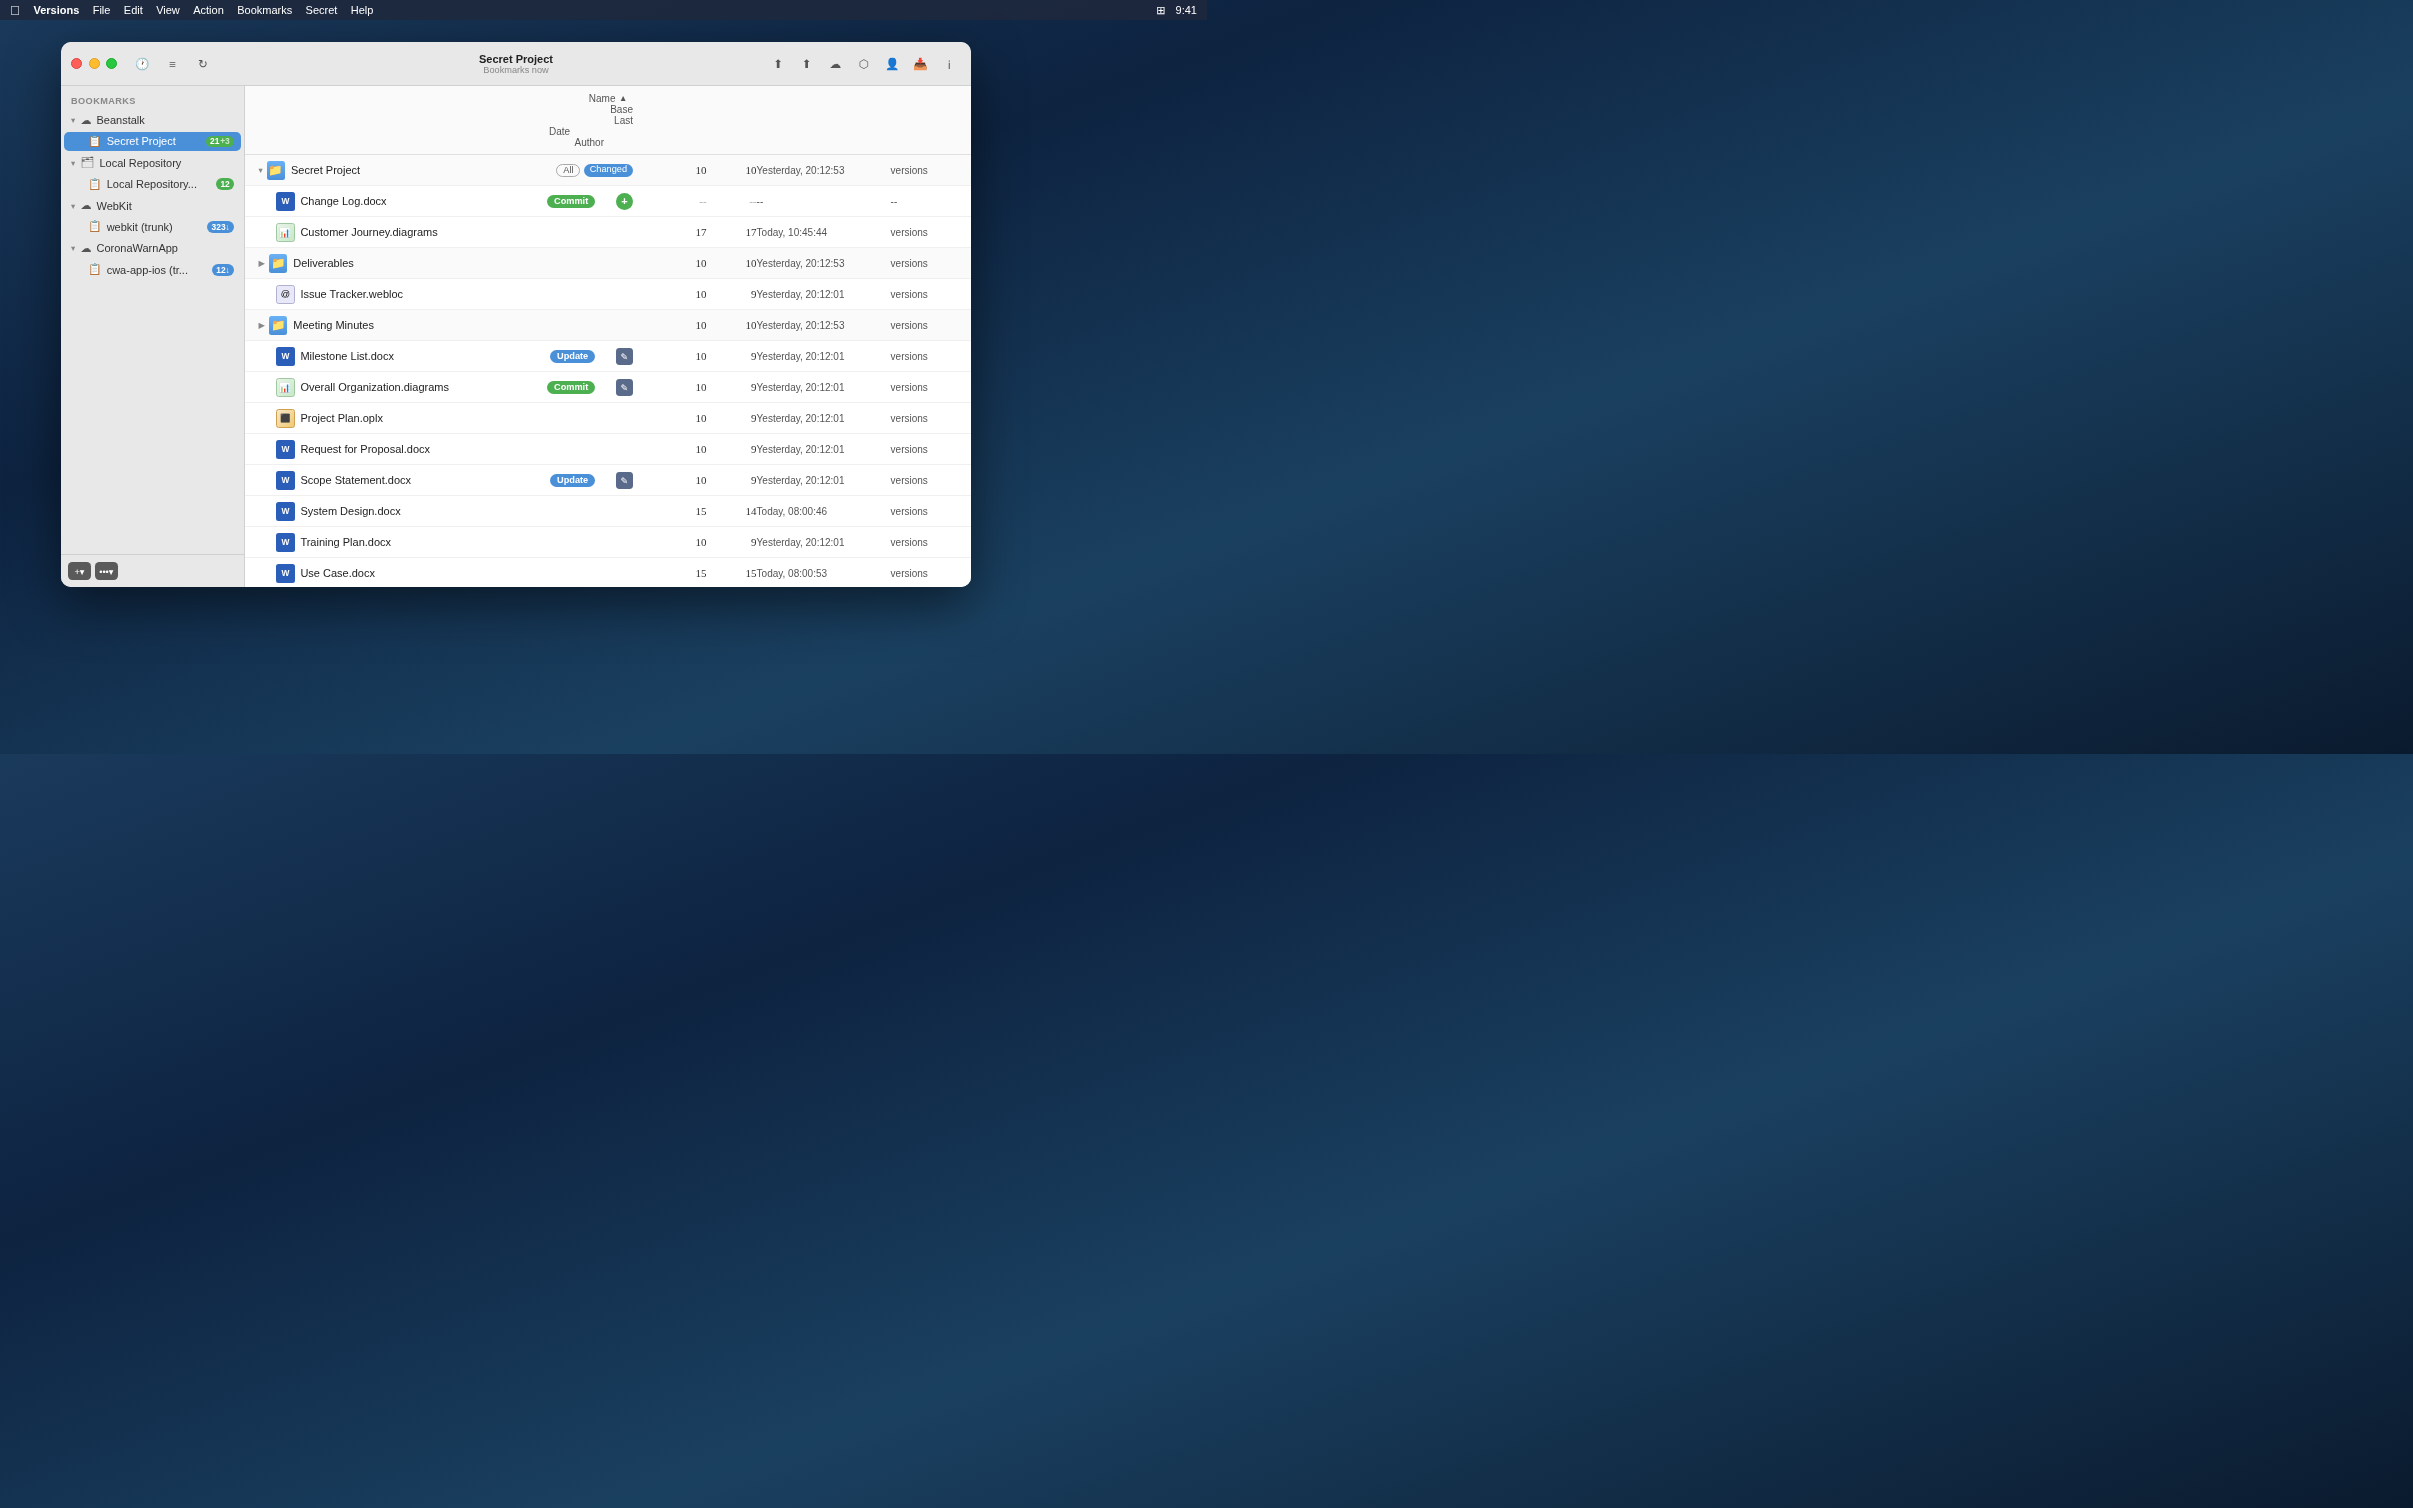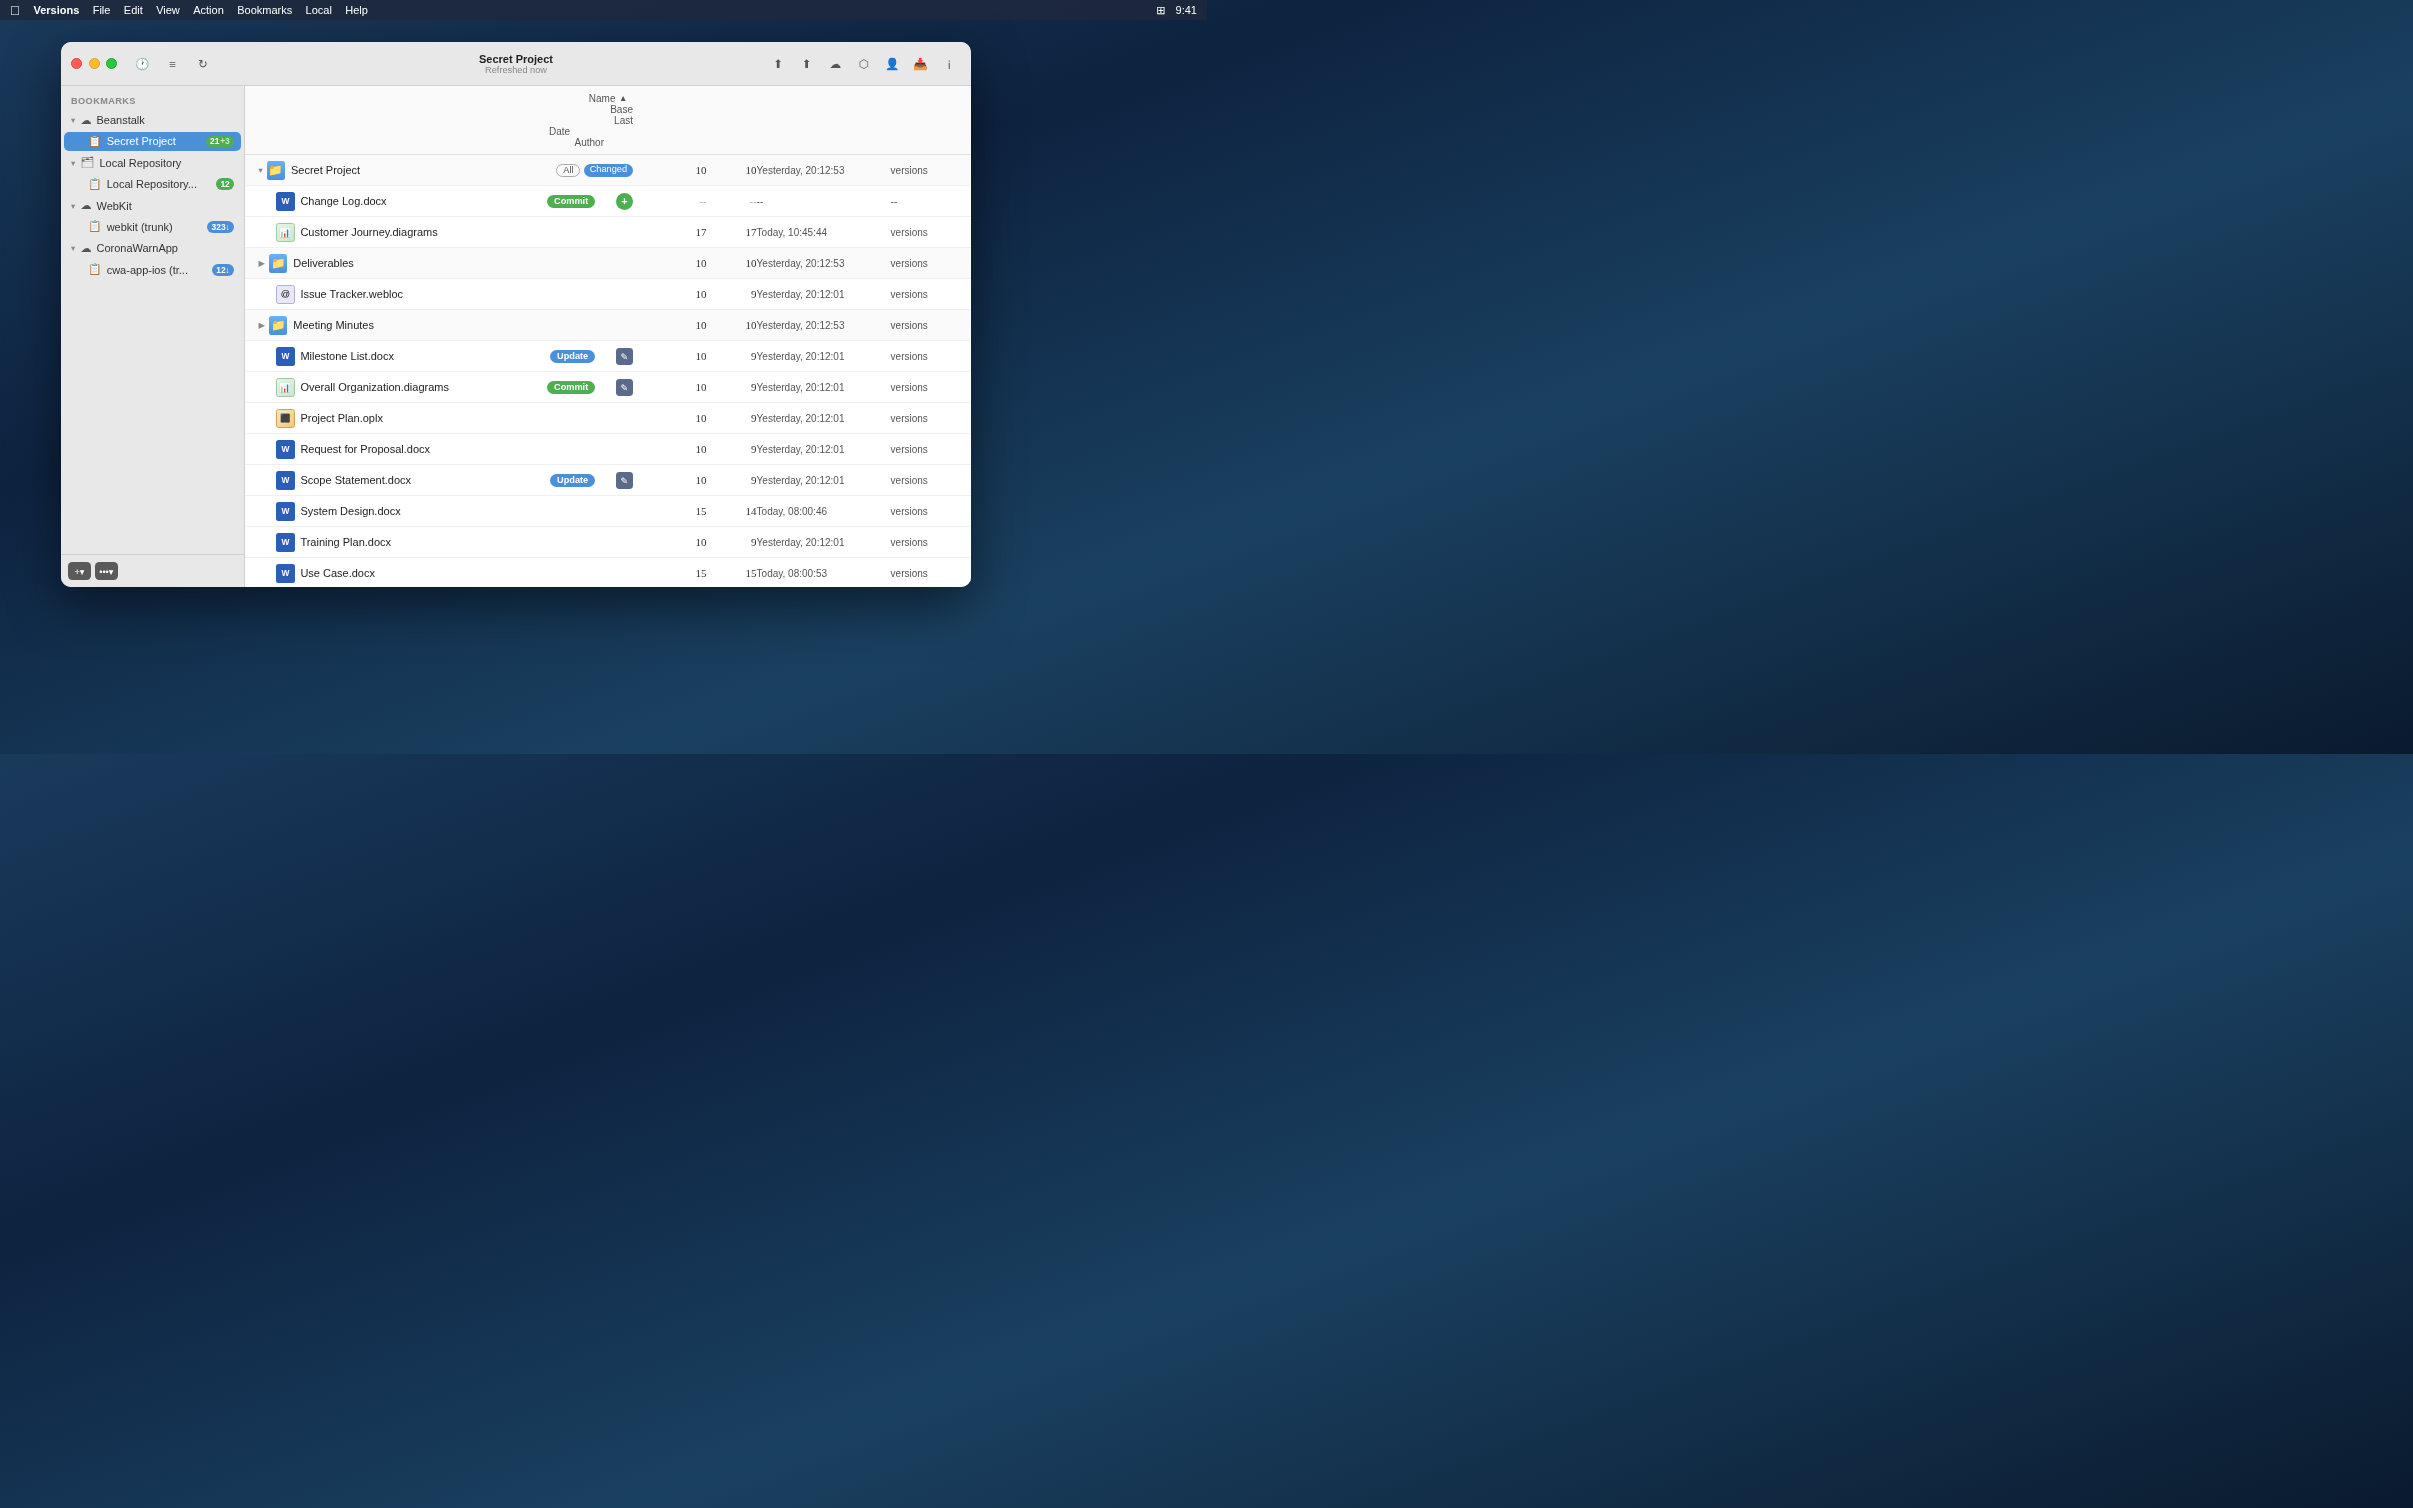--- a/index.html
+++ b/index.html
@@ -384,21 +384,21 @@
 <body>
 
 <div class="menubar">
   <span class="menubar-item apple"></span>
   <span class="menubar-item bold">Versions</span>
   <span class="menubar-item">File</span>
   <span class="menubar-item">Edit</span>
   <span class="menubar-item">View</span>
   <span class="menubar-item">Action</span>
   <span class="menubar-item">Bookmarks</span>
-  <span class="menubar-item">Local</span>
+  <span class="menubar-item">Secret</span>
   <span class="menubar-item">Help</span>
   <div class="menubar-right">
     <span>⊞</span>
     <span>9:41</span>
   </div>
 </div>
 
 <div class="app-window">
 
   <div class="title-bar">
@@ -407,21 +407,21 @@
       <div class="traffic-light tl-yellow"></div>
       <div class="traffic-light tl-green"></div>
     </div>
     <div class="title-bar-icons">
       <div class="tb-icon">🕐</div>
       <div class="tb-icon">≡</div>
       <div class="tb-icon">↻</div>
     </div>
     <div class="title-center">
       <div class="title-text">Secret Project</div>
-      <div class="subtitle-text">Refreshed now</div>
+      <div class="subtitle-text">Bookmarks now</div>
     </div>
     <div class="title-bar-right">
       <div class="tb-icon">⬆</div>
       <div class="tb-icon">⬆</div>
       <div class="tb-icon">☁</div>
       <div class="tb-icon">⬡</div>
       <div class="tb-icon">👤</div>
       <div class="tb-icon">📥</div>
       <div class="tb-icon">ℹ</div>
     </div>

